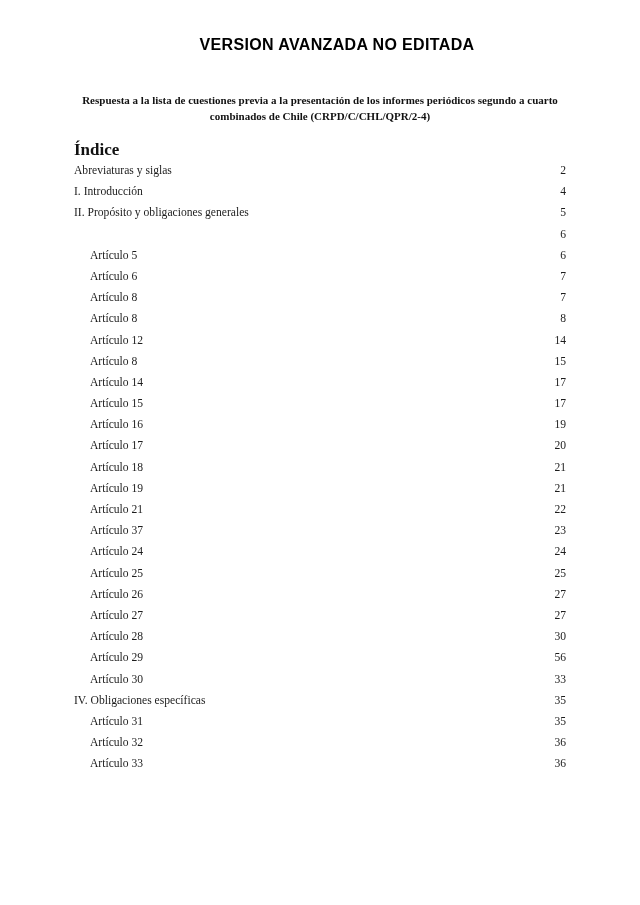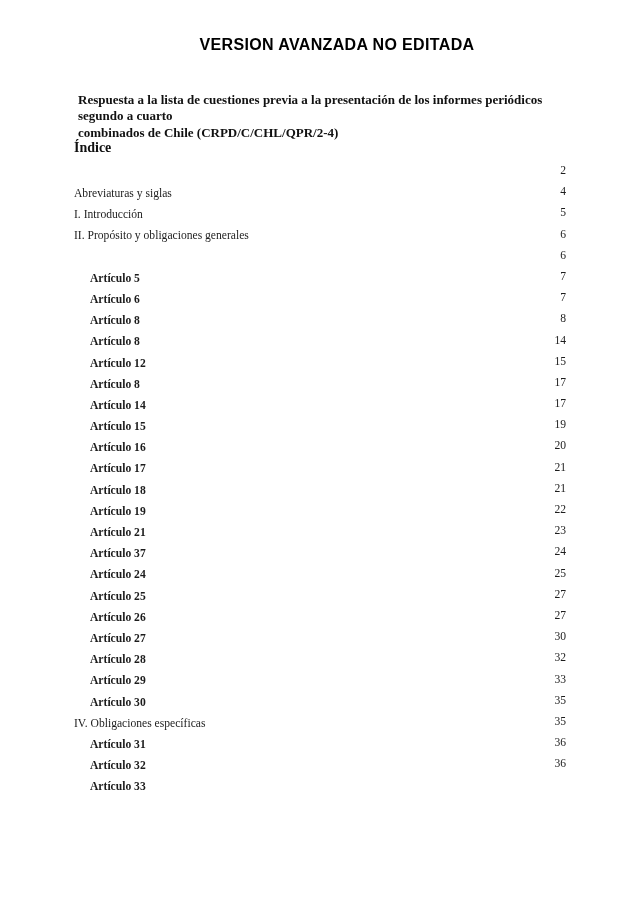--- a/index.html
+++ b/index.html
@@ -36,37 +36,38 @@
     letter-spacing: 0.35px;
     color: #000000;
   }
 
   
   .doc-subtitle {
     position: absolute;
     top: 92px;
     left: 78px;
     width: 484px;
+    text-align: center;
     font-family: "Liberation Serif", "DejaVu Serif", serif;
     font-weight: bold;
-    font-size: 13px;
+    font-size: 11px;
     line-height: 16.4px;
     color: #111111;
   }
   .doc-subtitle .line2 {
     display: block;
   }
 
   
   .toc-heading {
     position: absolute;
     top: 140px;
     left: 74px;
     font-weight: bold;
-    font-size: 14px;
+    font-size: 17px;
     color: #111111;
   }
 
   
   .toc {
     position: absolute;
     top: 160px;
     left: 0;
     width: 640px;
   }
@@ -75,25 +76,23 @@
     height: 21.2px;
     line-height: 21.2px;
     font-size: 11.6px;
     color: #1c1c1c;
     white-space: nowrap;
   }
   .toc-entry .toc-label {
     position: absolute;
     left: 74px;
     top: 0;
-    margin-top: 23px;
   }
   .toc-entry.level-2 .toc-label {
     left: 90px;
-    font-weight: bold;
   }
   .toc-entry .toc-page {
     position: absolute;
     left: 0;
     top: 0;
     width: 566px;
     text-align: right;
   }
 </style>
 </head>
@@ -197,21 +196,21 @@
       <div class="toc-entry level-2">
         <span class="toc-label">Artículo 27</span>
         <span class="toc-page">27</span>
       </div>
       <div class="toc-entry level-2">
         <span class="toc-label">Artículo 28</span>
         <span class="toc-page">30</span>
       </div>
       <div class="toc-entry level-2">
         <span class="toc-label">Artículo 29</span>
-        <span class="toc-page">32</span>
+        <span class="toc-page">56</span>
       </div>
       <div class="toc-entry level-2">
         <span class="toc-label">Artículo 30</span>
         <span class="toc-page">33</span>
       </div>
       <div class="toc-entry level-1">
         <span class="toc-label">IV. Obligaciones específicas</span>
         <span class="toc-page">35</span>
       </div>
       <div class="toc-entry level-2">

